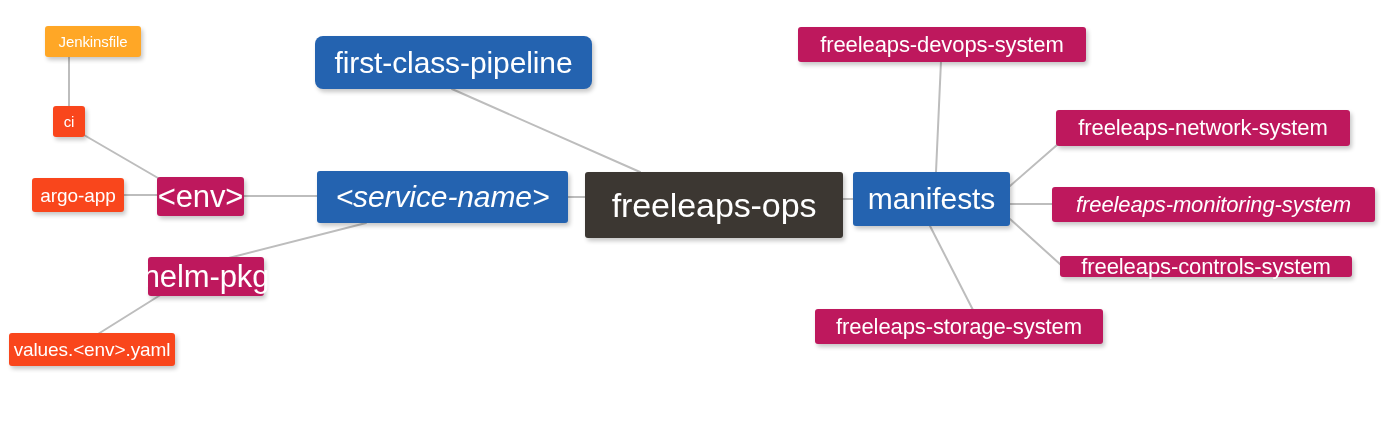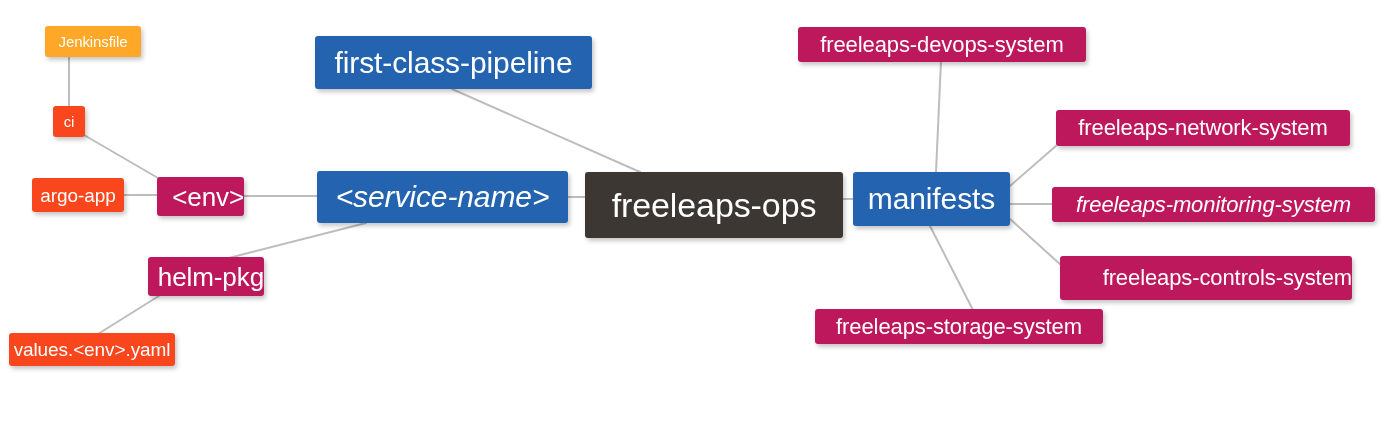--- a/index.html
+++ b/index.html
@@ -47,21 +47,21 @@
     letter-spacing: -0.1px;
   }
   .n-root   { background: #3c3732; }
   .n-blue   { background: #2463b0; }
   .n-green  { background: #be185d; }
   .n-red    { background: #f9461c; }
   .n-orange { background: #ffa726; margin-left: 24px; }
 
   .sz-root   { font-size: 34px; }
   .sz-big    { font-size: 30px; }
-  .sz-mid    { font-size: 26px; justify-content: flex-end; }
+  .sz-mid    { font-size: 31px; }
   .sz-sys    { font-size: 22px; }
   .sz-small  { font-size: 19px; }
   .sz-tiny   { font-size: 15px; }
 </style>
 </head>
 <body>
 
 <div id="canvas">
 
   <svg id="edges" viewBox="0 0 1390 421" width="1390" height="421">
@@ -112,21 +112,21 @@
   </div>
 
   <div class="node n-green sz-mid" style="left:148px; top:257px; width:116px; height:39px;">
     <span>helm-pkg</span>
   </div>
 
   <div class="node n-red sz-small" style="left:9px; top:333px; width:166px; height:33px;">
     <span>values.&lt;env&gt;.yaml</span>
   </div>
 
-  <div class="node n-blue sz-big" style="left:315px; top:36px; width:277px; height:53px;">
+  <div class="node n-blue sz-big" style="left:315px; top:36px; width:277px; height:53px;border-radius:8px;">
     <span>first-class-pipeline</span>
   </div>
 
   <div class="node n-blue sz-big" style="left:317px; top:171px; width:251px; height:52px;font-style:italic;">
     <span>&lt;service-name&gt;</span>
   </div>
 
   <div class="node n-root sz-root" style="left:585px; top:172px; width:258px; height:66px;">
     <span>freeleaps-ops</span>
   </div>
@@ -140,21 +140,21 @@
   </div>
 
   <div class="node n-green sz-sys" style="left:1056px; top:110px; width:294px; height:36px;">
     <span>freeleaps-network-system</span>
   </div>
 
   <div class="node n-green sz-sys" style="left:1052px; top:187px; width:323px; height:35px;font-style:italic;">
     <span>freeleaps-monitoring-system</span>
   </div>
 
-  <div class="node n-green sz-sys" style="left:1060px; top:256px; width:292px; height:44px;justify-content:flex-end;">
+  <div class="node n-green sz-sys" style="left:1060px; top:256px; width:292px; height:21px;">
     <span>freeleaps-controls-system</span>
   </div>
 
   <div class="node n-green sz-sys" style="left:815px; top:309px; width:288px; height:35px;">
     <span>freeleaps-storage-system</span>
   </div>
 
 </div>
 
 </body></html>

